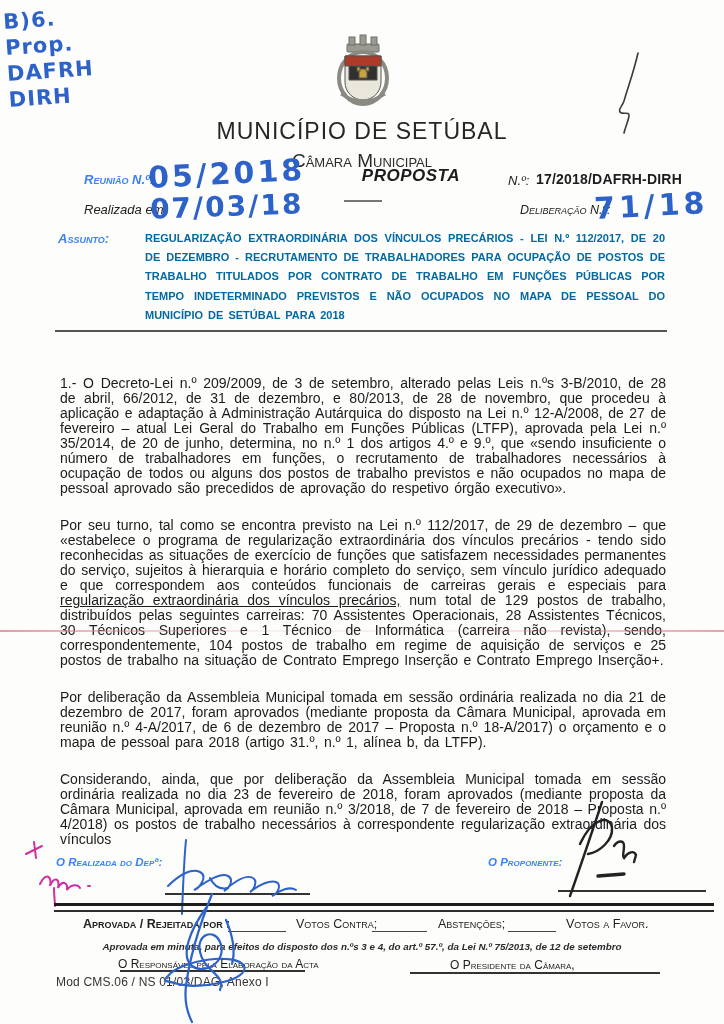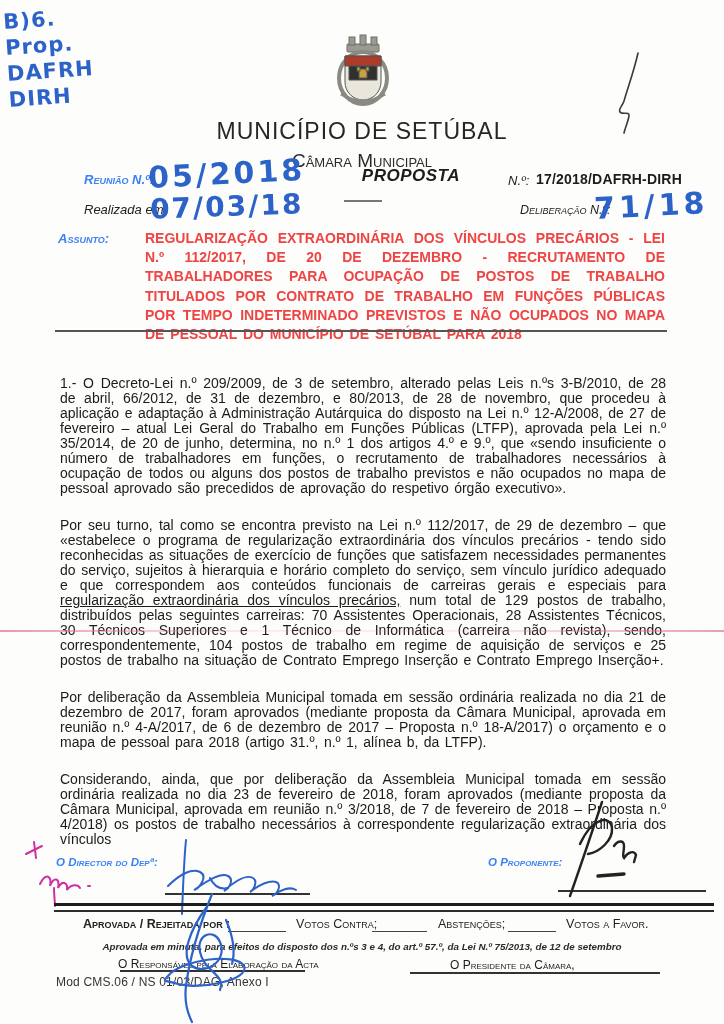--- a/index.html
+++ b/index.html
@@ -45,22 +45,22 @@
   .proposta-label{left:280px;top:166px;width:180px;text-align:right;
     font-style:italic;font-weight:700;font-size:17px;letter-spacing:.5px;}
   .numero-label{left:508px;top:173px;}
   .numero-value{left:536px;top:171px;font-weight:700;font-size:14px;letter-spacing:.2px;}
   .deliberacao-label{left:520px;top:203px;font-style:italic;font-variant:small-caps;font-size:12.5px;}
   .deliberacao-value{left:594px;top:188px;font-size:30px;transform:rotate(-3deg);letter-spacing:4px;}
   
   .assunto-label{left:58px;top:231px;}
   .assunto-text{
     left:145px;top:229px;width:520px;
-    font-weight:700;font-size:14px;line-height:19.2px;
-    text-align:justify;color:#ef4444;
+    font-weight:700;font-size:11px;line-height:19.2px;
+    text-align:justify;color:#0369a1;
     word-spacing:2px;
   }
   .assunto-rule{left:55px;top:330px;width:612px;height:1.5px;background:#555;}
   
   .body-text{
     left:60px;top:376px;width:606px;
     font-size:14px;line-height:15px;text-align:justify;color:#1b1b1b;
     word-spacing:1.5px;
   }
   .body-text p{margin:0 0 22px 0;}
@@ -148,21 +148,21 @@
 
 <div class="abs body-text">
   <p>1.- O Decreto-Lei n.º 209/2009, de 3 de setembro, alterado pelas Leis n.ºs 3-B/2010, de 28 de abril, 66/2012, de 31 de dezembro, e 80/2013, de 28 de novembro, que procedeu à aplicação e adaptação à Administração Autárquica do disposto na Lei n.º 12-A/2008, de 27 de fevereiro – atual Lei Geral do Trabalho em Funções Públicas (LTFP), aprovada pela Lei n.º 35/2014, de 20 de junho, determina, no n.º 1 dos artigos 4.º e 9.º, que «sendo insuficiente o número de trabalhadores em funções, o recrutamento de trabalhadores necessários à ocupação de todos ou alguns dos postos de trabalho previstos e não ocupados no mapa de pessoal aprovado são precedidos de aprovação do respetivo órgão executivo».</p>
   <p><span>Por seu turno, tal como se encontra previsto na Lei n.º 112/2017, de 29 de dezembro – que «estabelece o programa de regularização extraordinária dos vínculos precários - tendo sido reconhecidas as situações de exercício de funções que satisfazem necessidades permanentes do serviço, sujeitos à hierarquia e horário completo do serviço, sem vínculo jurídico adequado e que correspondem aos conteúdos funcionais de carreiras gerais e especiais para </span><span class="u">regularização extraordinária dos vínculos precários,</span><span> num total de 129 postos de trabalho, distribuídos pelas seguintes carreiras: 70 Assistentes Operacionais, 28 Assistentes Técnicos, 30 Técnicos Superiores e 1 Técnico de Informática (carreira não revista), sendo, correspondentemente, 104 postos de trabalho em regime de aquisição de serviços e 25 postos de trabalho na situação de Contrato Emprego Inserção e Contrato Emprego Inserção+.</span></p>
   <p>Por deliberação da Assembleia Municipal tomada em sessão ordinária realizada no dia 21 de dezembro de 2017, foram aprovados (mediante proposta da Câmara Municipal, aprovada em reunião n.º 4-A/2017, de 6 de dezembro de 2017 – Proposta n.º 18-A/2017) o orçamento e o mapa de pessoal para 2018 (artigo 31.º, n.º 1, alínea b, da LTFP).</p>
   <p>Considerando, ainda, que por deliberação da Assembleia Municipal tomada em sessão ordinária realizada no dia 23 de fevereiro de 2018, foram aprovados (mediante proposta da Câmara Municipal, aprovada em reunião n.º 3/2018, de 7 de fevereiro de 2018 – Proposta n.º 4/2018) os postos de trabalho necessários à correspondente regularização extraordinária dos vínculos</p>
 </div>
 
 <div class="abs scan-line"></div>
 
-<div class="abs lbl-it director-label">O Director do Depª:</div>
+<div class="abs lbl-it director-label">O Realizada do Depª:</div>
 <div class="abs lbl-it proponente-label">O Proponente:</div>
 <div class="abs sig-line-director"></div>
 <div class="abs sig-line-proponente"></div>
 
 <div class="abs" style="left:150px;top:838px;">
   <svg width="170" height="80" viewBox="0 0 170 80">
     <g fill="none" stroke="#2d63c8" stroke-width="2" stroke-linecap="round">
       <path d="M36 2 C34 22 33 48 32 76"></path>
       <path d="M18 48 C30 36 42 30 50 34 C58 38 50 50 44 52 C56 44 70 34 78 38 C84 41 80 50 74 53 C84 44 96 36 103 40 C108 43 104 52 100 54 C108 48 118 42 126 44 C132 46 128 56 122 58 C130 52 140 48 146 52"></path>
       <path d="M60 40 C64 48 70 52 78 50"></path>

